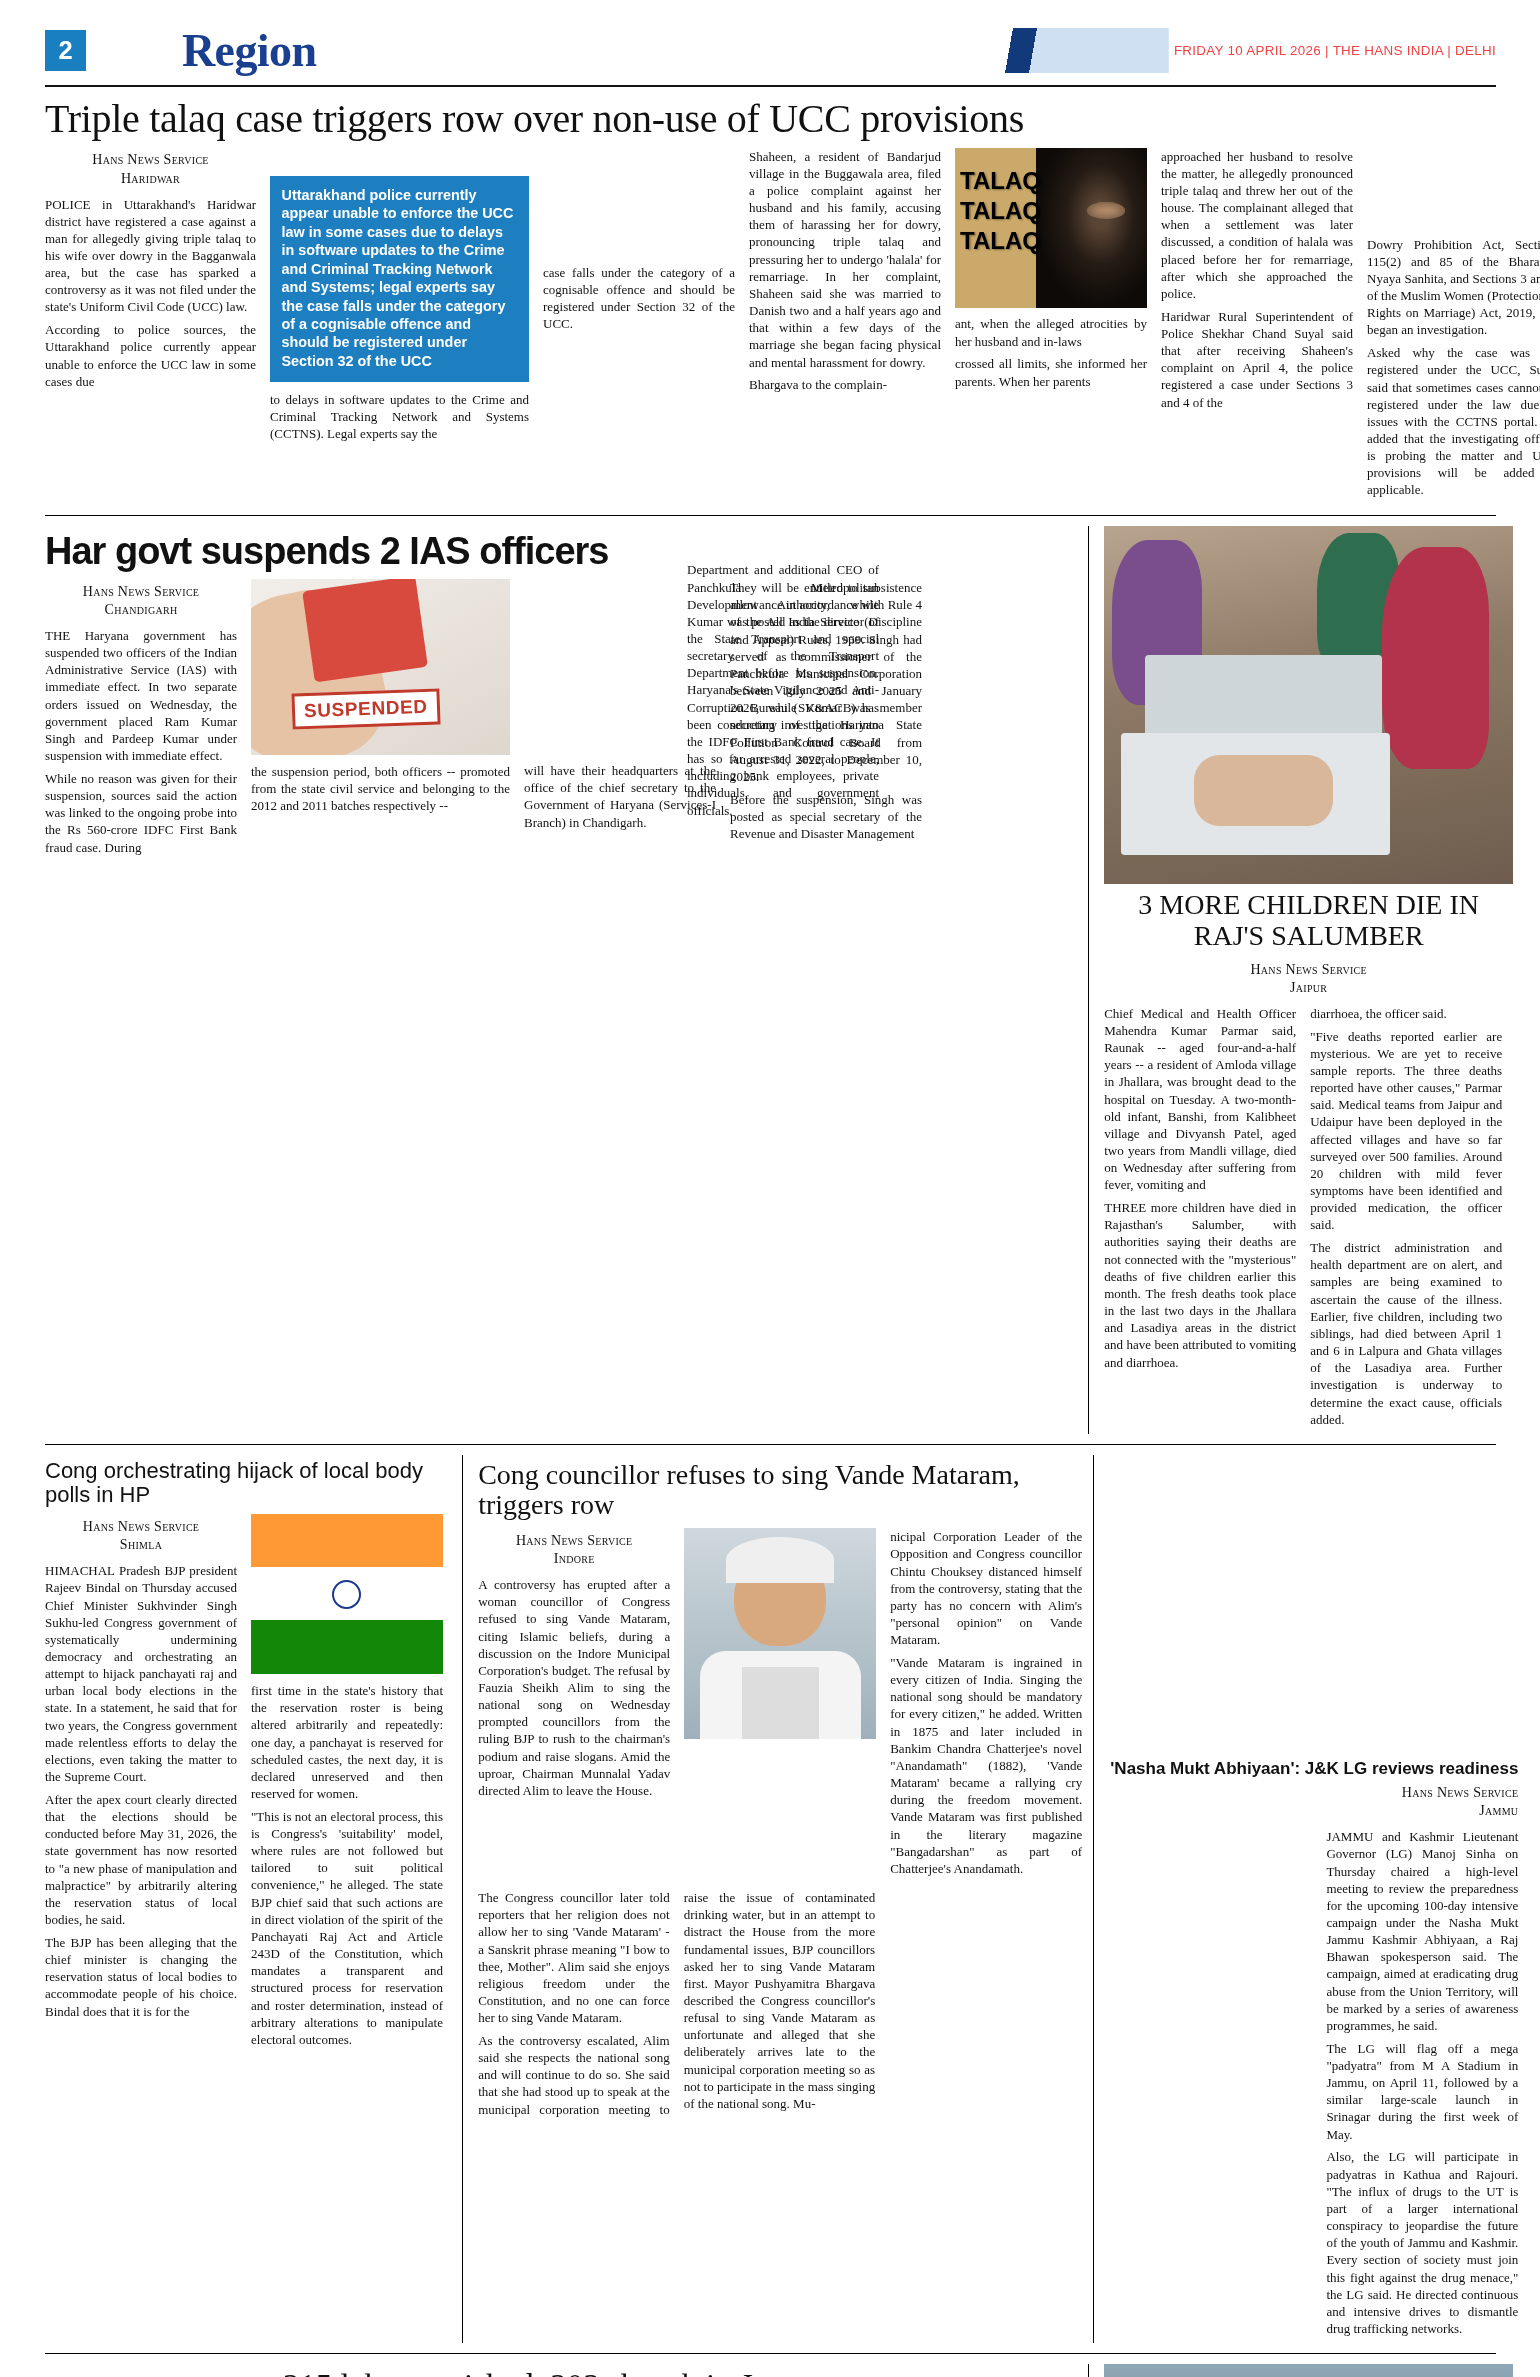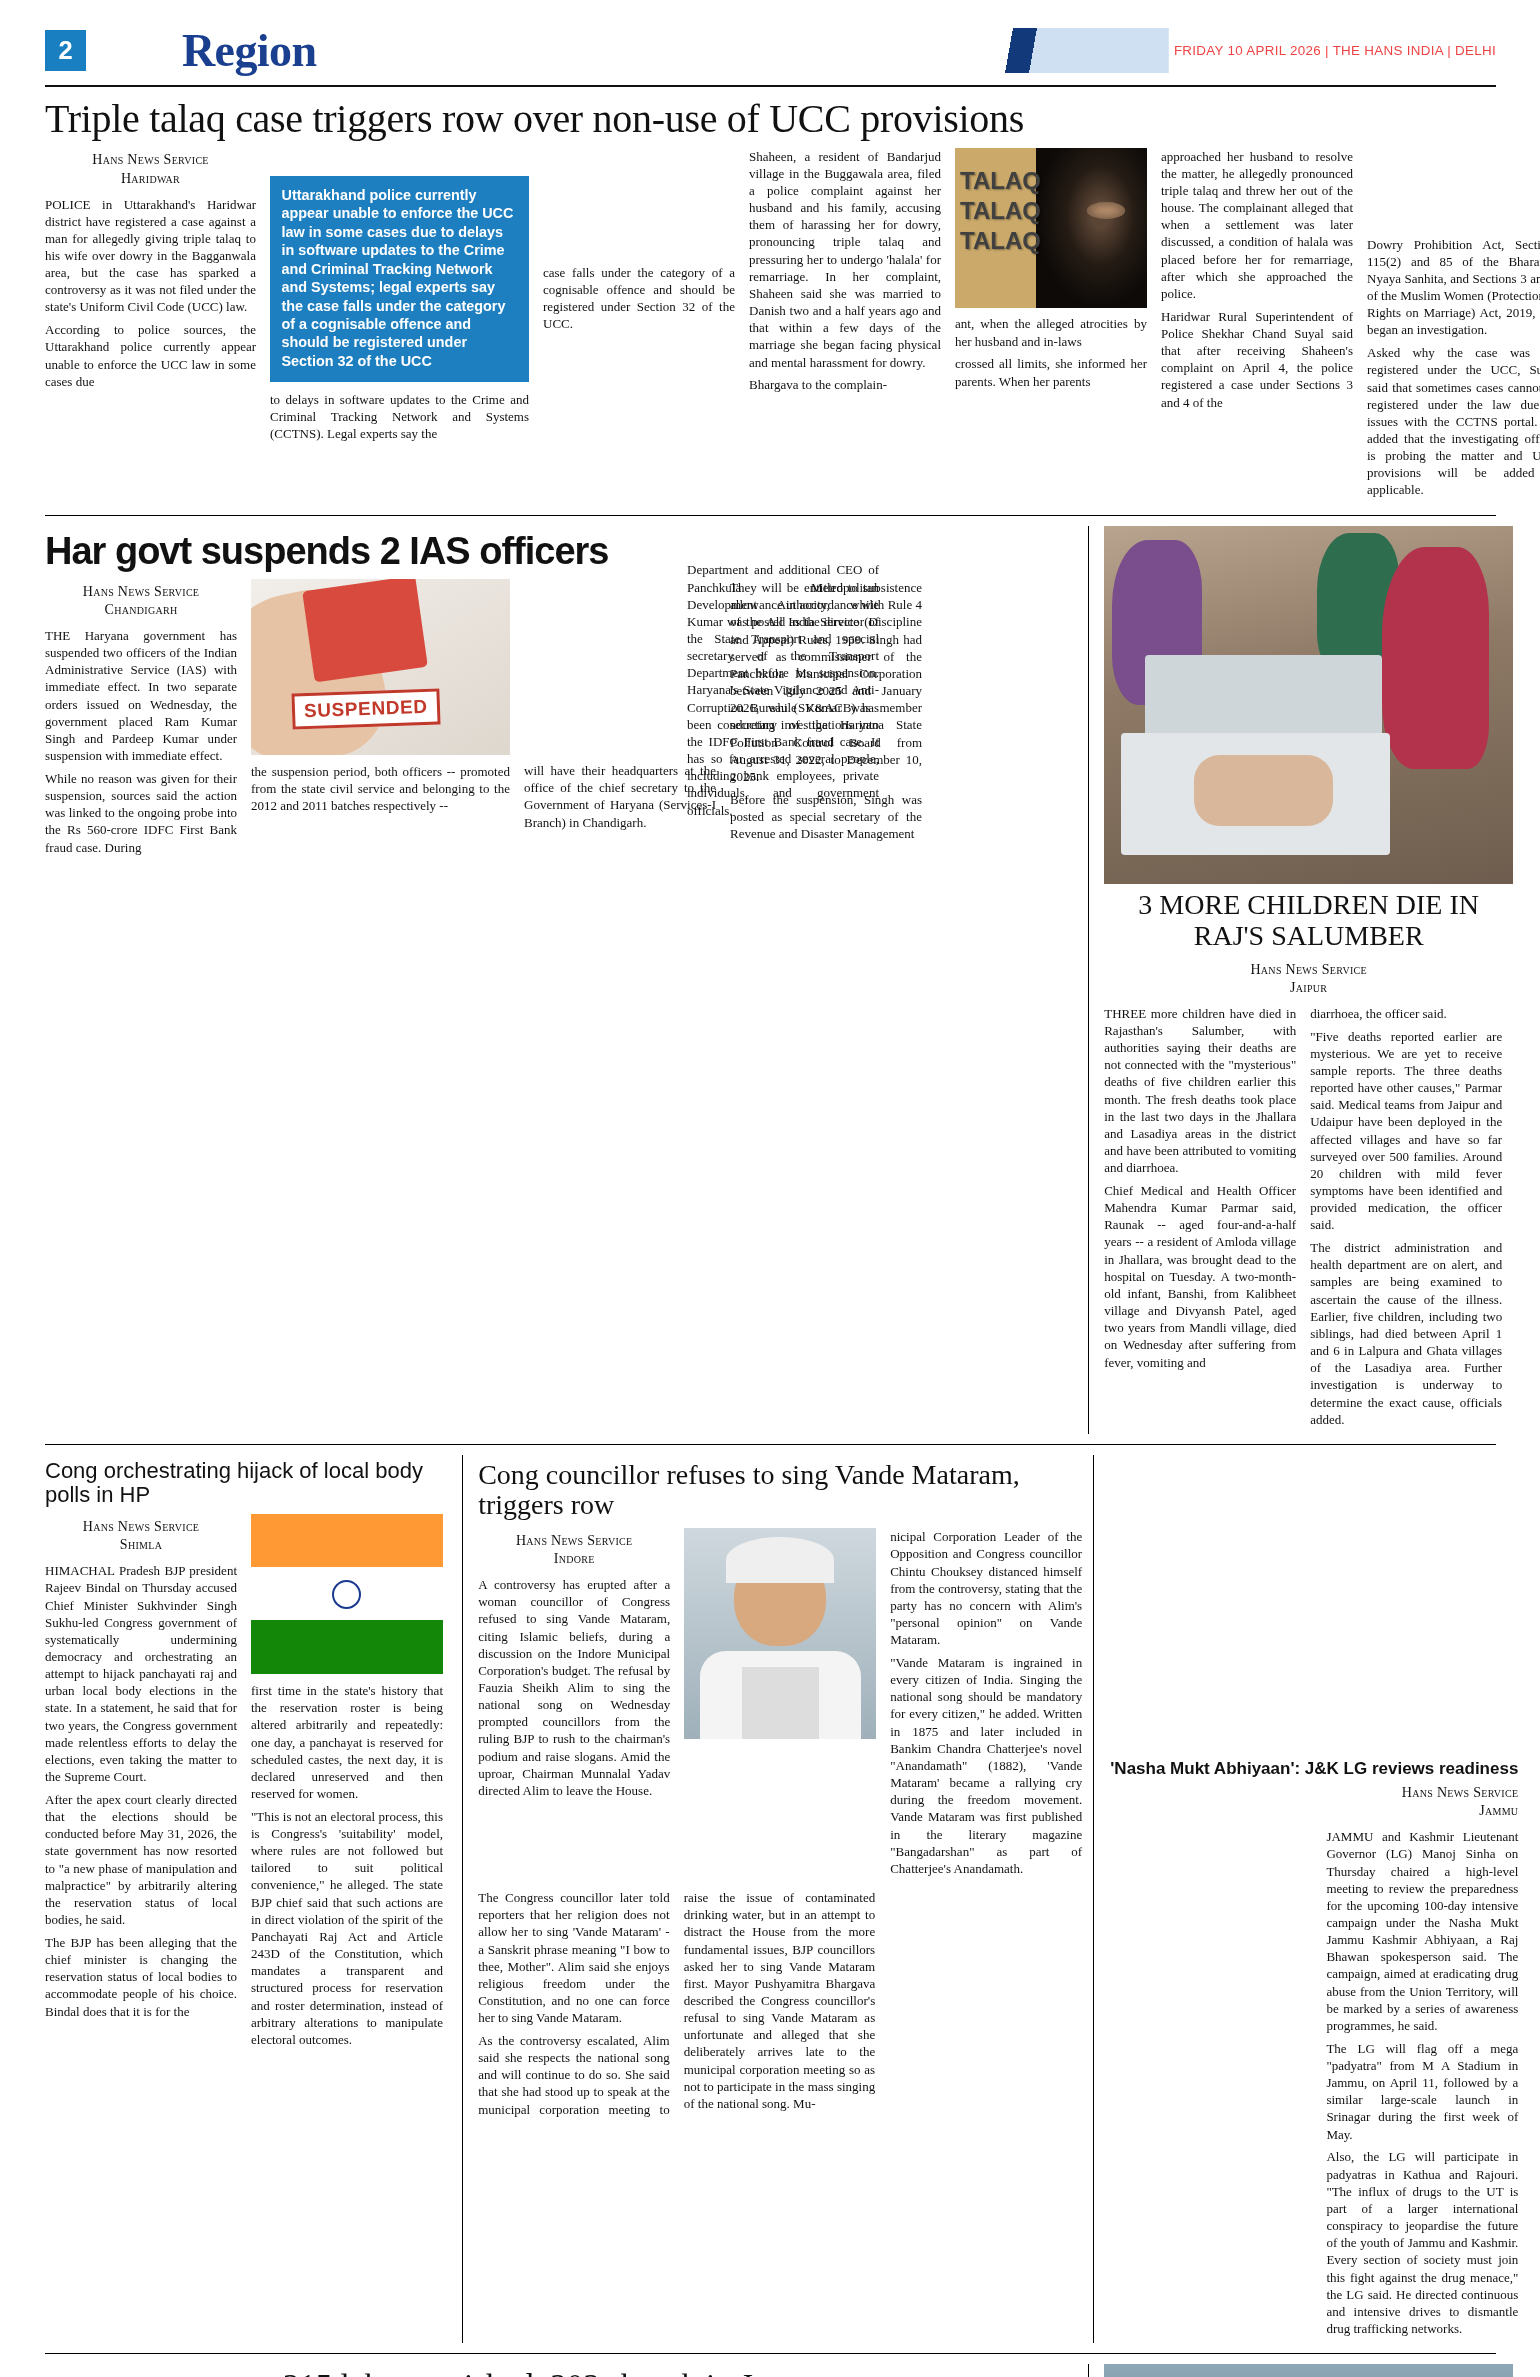--- a/index.html
+++ b/index.html
@@ -152,21 +152,21 @@
     overflow: hidden;
     background: #caa96a;
   }
   .talaq-bg {
     position:absolute; inset:0;
     background: linear-gradient(160deg,#d8bd86 0%, #c7a濃 0%, #c9a56b 45%, #b08b4e 100%);
   }
   .talaq-words {
     position:absolute; left:5.1px; top:18px;
     font-family:"Liberation Sans", sans-serif;
-    font-weight:bold; font-size:24px; color:#404040;
+    font-weight:bold; font-size:24px; color:#000000;
     line-height:1.25;
     text-shadow: 1.3px 1.3px 1.9px rgba(0,0,0,.35);
   }
   .veil {
     position:absolute; right:0; top:0; bottom:0; width:58%;
     background: radial-gradient(ellipse at 58% 42%, #5a4434 0 10%, #241b14 38%, #0d0a08 70%);
   }
   .veil-face {
     position:absolute; left:46%; top:34%;
     width:38px; height:16.6px; border-radius:50%;
@@ -385,22 +385,22 @@
           <div class="bed"></div>
           <div class="child"></div>
       </div>
       <h2 class="hl-caps">3 MORE CHILDREN DIE IN RAJ'S SALUMBER</h2>
       <div class="byline">
         <span>Hans News Service</span>
         <span class="loc">Jaipur</span>
       </div>
       <div class="raj-text">
         <div class="col-text">
+          <p>Chief Medical and Health Officer Mahendra Kumar Parmar said, Raunak -- aged four-and-a-half years -- a resident of Amloda village in Jhallara, was brought dead to the hospital on Tuesday. A two-month-old infant, Banshi, from Kalibheet village and Divyansh Patel, aged two years from Mandli village, died on Wednesday after suffering from fever, vomiting and</p>
           <p>THREE more children have died in Rajasthan's Salumber, with authorities saying their deaths are not connected with the "mysterious" deaths of five children earlier this month. The fresh deaths took place in the last two days in the Jhallara and Lasadiya areas in the district and have been attributed to vomiting and diarrhoea.</p>
-          <p>Chief Medical and Health Officer Mahendra Kumar Parmar said, Raunak -- aged four-and-a-half years -- a resident of Amloda village in Jhallara, was brought dead to the hospital on Tuesday. A two-month-old infant, Banshi, from Kalibheet village and Divyansh Patel, aged two years from Mandli village, died on Wednesday after suffering from fever, vomiting and</p>
         </div>
         <div class="col-text">
           <p>diarrhoea, the officer said.</p>
           <p>"Five deaths reported earlier are mysterious. We are yet to receive sample reports. The three deaths reported have other causes," Parmar said. Medical teams from Jaipur and Udaipur have been deployed in the affected villages and have so far surveyed over 500 families. Around 20 children with mild fever symptoms have been identified and provided medication, the officer said.</p>
           <p>The district administration and health department are on alert, and samples are being examined to ascertain the cause of the illness. Earlier, five children, including two siblings, had died between April 1 and 6 in Lalpura and Ghata villages of the Lasadiya area. Further investigation is underway to determine the exact cause, officials added.</p>
         </div>
       </div>
     </div>
   </div>
 

